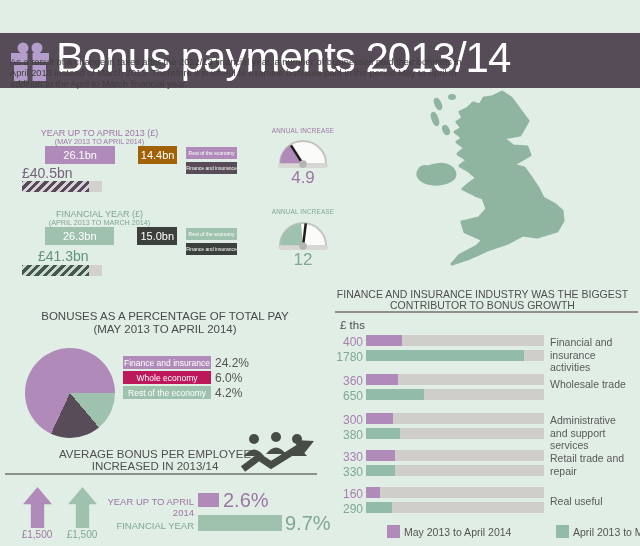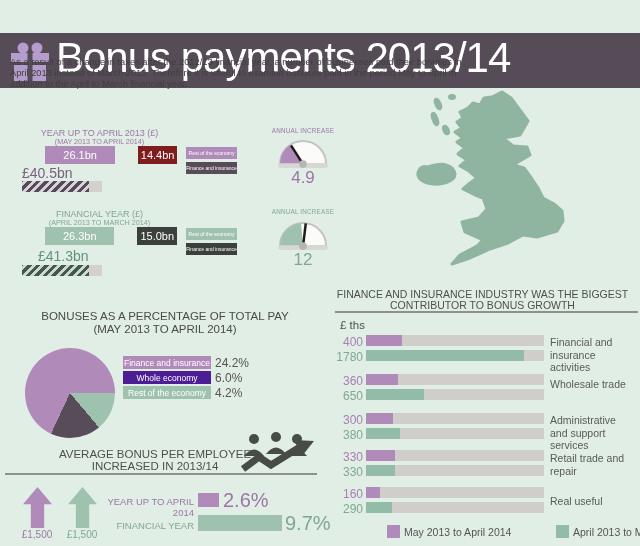--- a/index.html
+++ b/index.html
@@ -17,21 +17,21 @@
   .intro{position:absolute;left:10px;top:57px;width:470px;font-size:9.3px;line-height:11px;color:#3f3f3d;}
   
   .h1{position:absolute;left:10px;top:99px;font-size:12.5px;letter-spacing:.3px;color:#4f4f4d;}
   .caps-purple{color:#9c76a4;}
   .caps-green{color:#7fa890;}
   .center{text-align:center;}
   
   .stack{position:absolute;left:22px;width:155px;height:18px;display:flex;}
   .stack .seg{display:flex;align-items:center;justify-content:center;color:#fff;font-size:11px;margin-left:23px;}
   .seg.p-light{background:#b08ab8;}
-  .seg.p-dark{background:#7f1d1d;}
+  .seg.p-dark{background:#a16207;}
   .seg.g-light{background:#9fc2af;}
   .seg.g-dark{background:#3c403c;}
   .total{position:absolute;left:22px;font-size:14px;}
   .total.purple{color:#77617d;}
   .total.green{color:#5f947b;margin-left:16px;}
   .hatch{position:absolute;left:22px;width:80px;height:11px;background:#d2d1ce;}
   .hatch .fill{height:100%;width:84%;}
   .hatch .fill.purple{background:repeating-linear-gradient(-45deg,#564a57 0 3px,#d8d3d8 3px 6px);}
   .hatch .fill.green{background:repeating-linear-gradient(-45deg,#3f5a4b 0 3px,#d0d6d1 3px 6px);}
   
@@ -145,21 +145,21 @@
     <line x1="26" y1="26" x2="28.9" y2="2.4" stroke="#1d1d1b" stroke-width="2.6"></line>
     <circle cx="26" cy="26" r="4" fill="#b5b5b1"></circle>
   </svg>
   <div class="gauge-val caps-green" style="top:250px">12</div>
 
   <div class="abs center" style="left:0px;top:310px;width:330px;font-size:11.5px">BONUSES AS A PERCENTAGE OF TOTAL PAY</div>
   <div class="abs center" style="left:0px;top:323px;width:330px;font-size:11.5px">(MAY 2013 TO APRIL 2014)</div>
   <div class="pie"></div>
   <div class="pieleg-row" style="top:356px;background:#b08ab8">Finance and insurance</div>
   <div class="pieleg-val" style="top:356px">24.2%</div>
-  <div class="pieleg-row" style="top:371px;background:#4c1d95">Whole economy</div>
+  <div class="pieleg-row" style="top:371px;background:#be185d">Whole economy</div>
   <div class="pieleg-val" style="top:371px">6.0%</div>
   <div class="pieleg-row" style="top:386px;background:#9fc2af">Rest of the economy</div>
   <div class="pieleg-val" style="top:386px">4.2%</div>
 
   <div class="avg-title" style="top:448px">AVERAGE BONUS PER EMPLOYEE</div>
   <div class="avg-title" style="top:460px">INCREASED IN 2013/14</div>
   <svg class="abs" style="left:240px;top:432px" width="76" height="42" viewBox="0 0 76 42">
     <g fill="#474c45">
       <circle cx="14" cy="7" r="5"></circle>
         <path d="M4,24 Q14,11 24,24 Z"></path>

